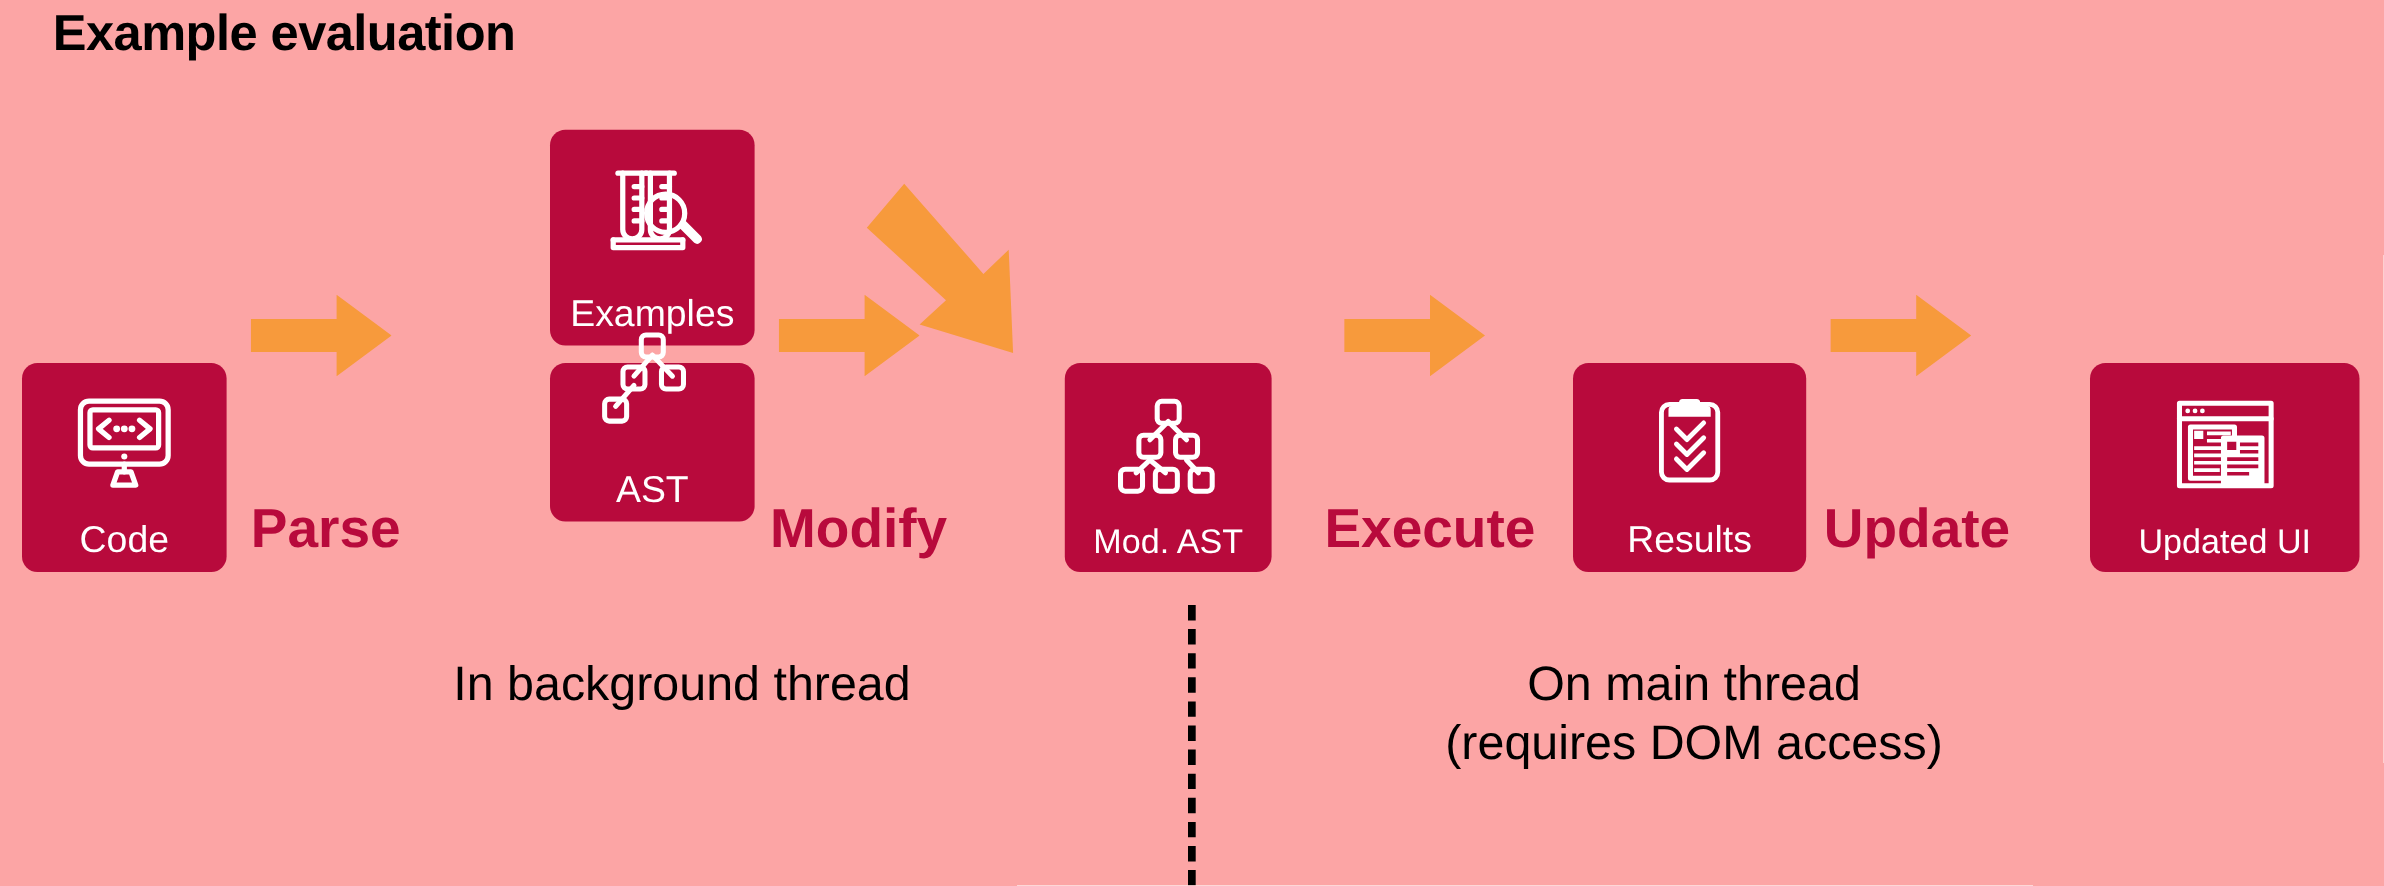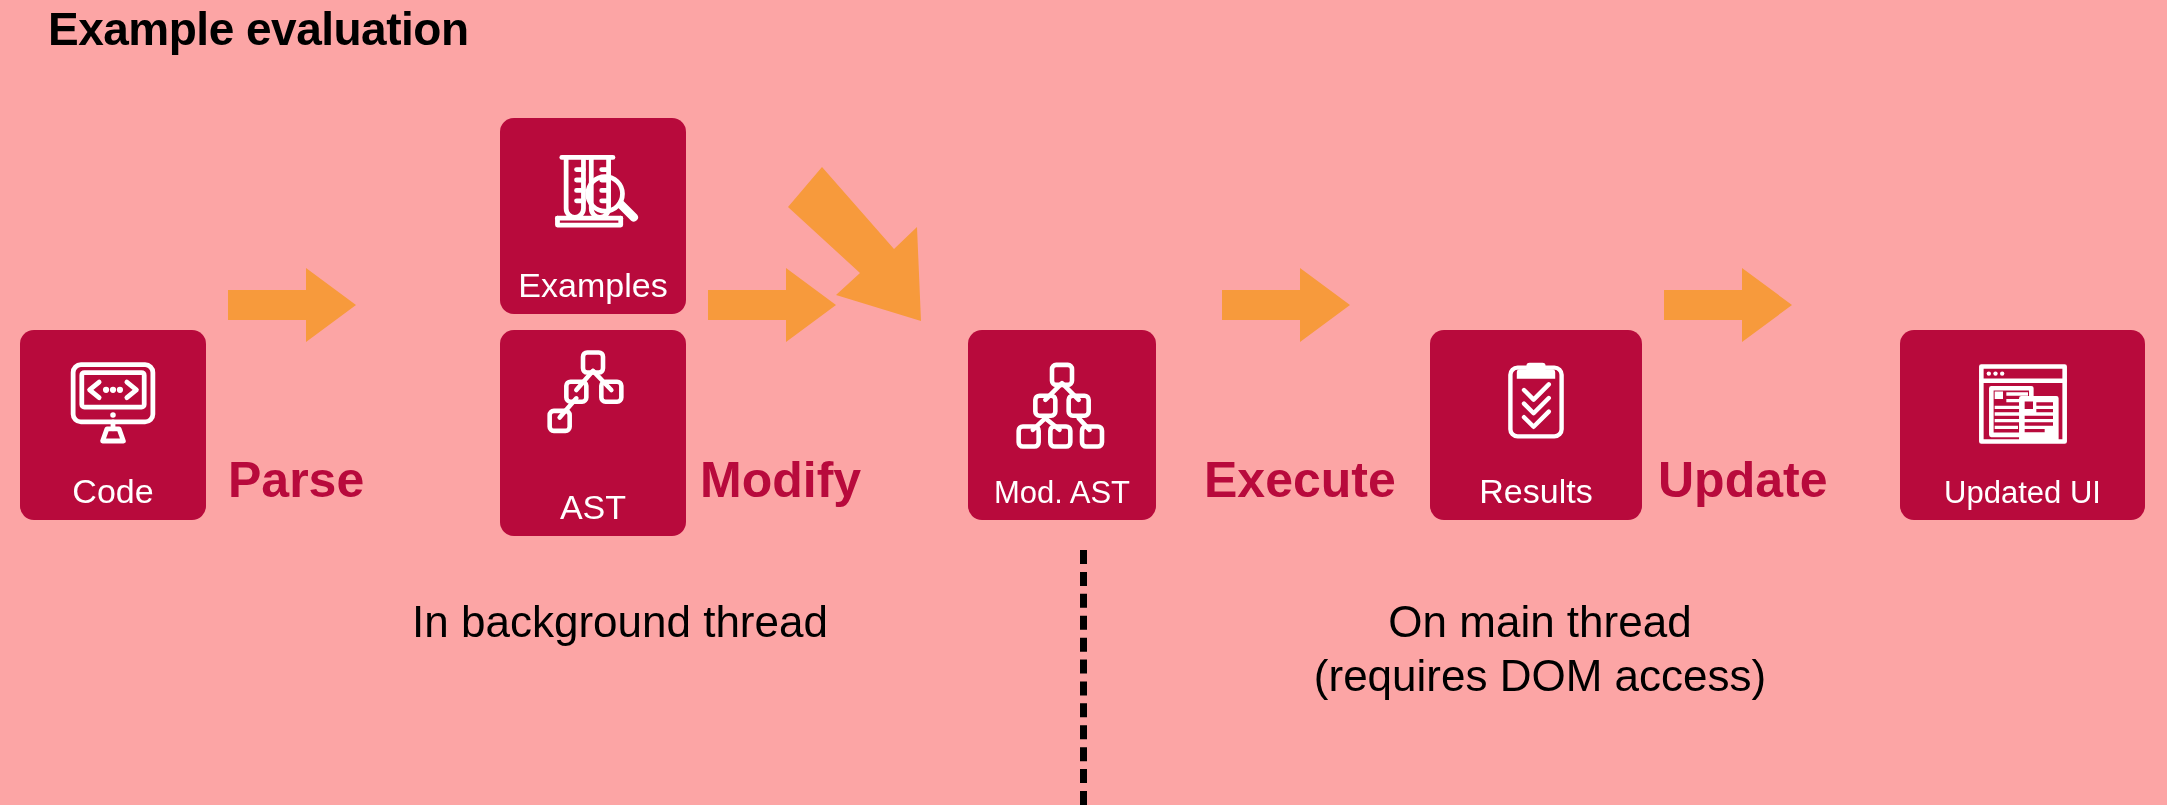--- a/index.html
+++ b/index.html
@@ -56,21 +56,21 @@
     font-weight: 400;
     color: #ffffff;
     line-height: 1;
     white-space: nowrap;
   }
   .node.small-label .node-label { font-size: 31px; }
 
   
   #node-code      { left: 20px;   top: 330px; width: 186px; height: 190px; }
   #node-examples  { left: 500px;  top: 101px; width: 186px; height: 196px; margin-top: 17px; }
-  #node-ast       { left: 500px;  top: 330px; width: 186px; height: 206px; gap: 40px; }
+  #node-ast       { left: 500px;  top: 330px; width: 186px; height: 144px; gap: 40px; }
   #node-modast    { left: 968px;  top: 330px; width: 188px; height: 190px; }
   #node-results   { left: 1430px; top: 330px; width: 212px; height: 190px; }
   #node-ui        { left: 1900px; top: 330px; width: 245px; height: 190px; }
 
   
   .arrow-h {
     position: absolute;
     width: 128px;
     height: 74px;
   }

